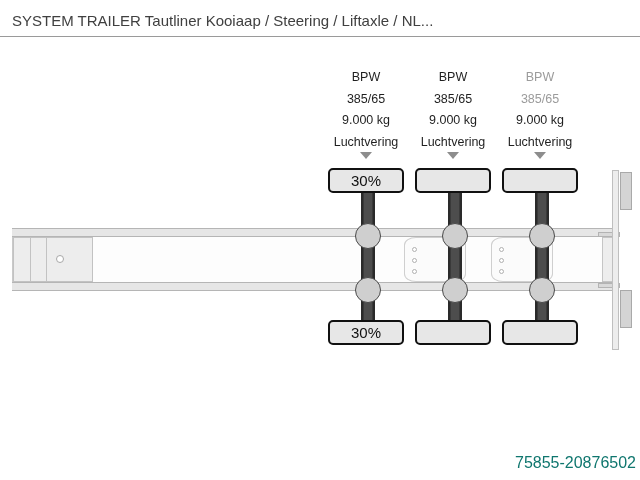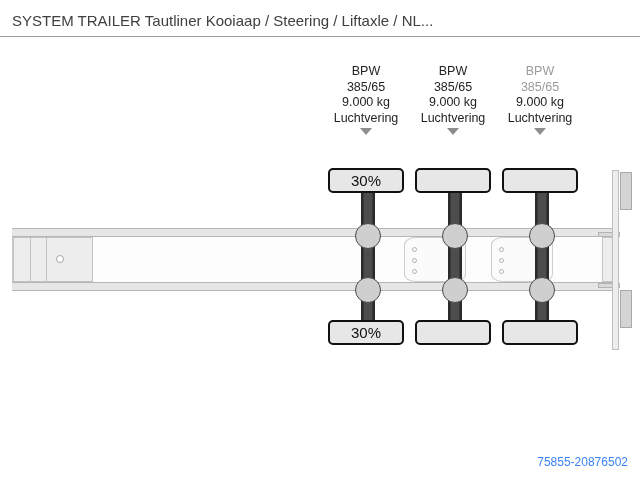--- a/index.html
+++ b/index.html
@@ -54,20 +54,21 @@
     top: 64px;
     width: 110px;
     text-align: center;
     font-size: 12.5px;
     line-height: 15.5px;
     color: #1f1f1f;
   }
   .axle-spec .spec-line {
     display: block;
     white-space: nowrap;
+    margin-top: 6px;
   }
   .axle-spec.dim .spec-line.faded {
     color: #9b9b9b;
   }
   .axle-spec .caret {
     display: block;
     margin: 2px auto 0 auto;
     width: 0;
     height: 0;
     border-left: 6px solid transparent;
@@ -278,25 +279,25 @@
     background: #d9d9d9;
     border: 1px solid #b3b3b3;
     box-sizing: border-box;
   }
   .rear-bracket.upper { top: 82px; }
   .rear-bracket.lower { top: 133px; }
 
   
   #watermark {
     position: absolute;
-    right: 12px;
+    right: 4px;
     bottom: 10px;
-    font-size: 12px;
+    font-size: 16px;
     line-height: 15px;
-    color: #3b82f6;
+    color: #0f766e;
     white-space: nowrap;
   }
 </style>
 </head>
 <body>
 
 <div id="page">
 
   <div id="header-title">SYSTEM TRAILER Tautliner Kooiaap / Steering / Liftaxle / NL...</div>
 

